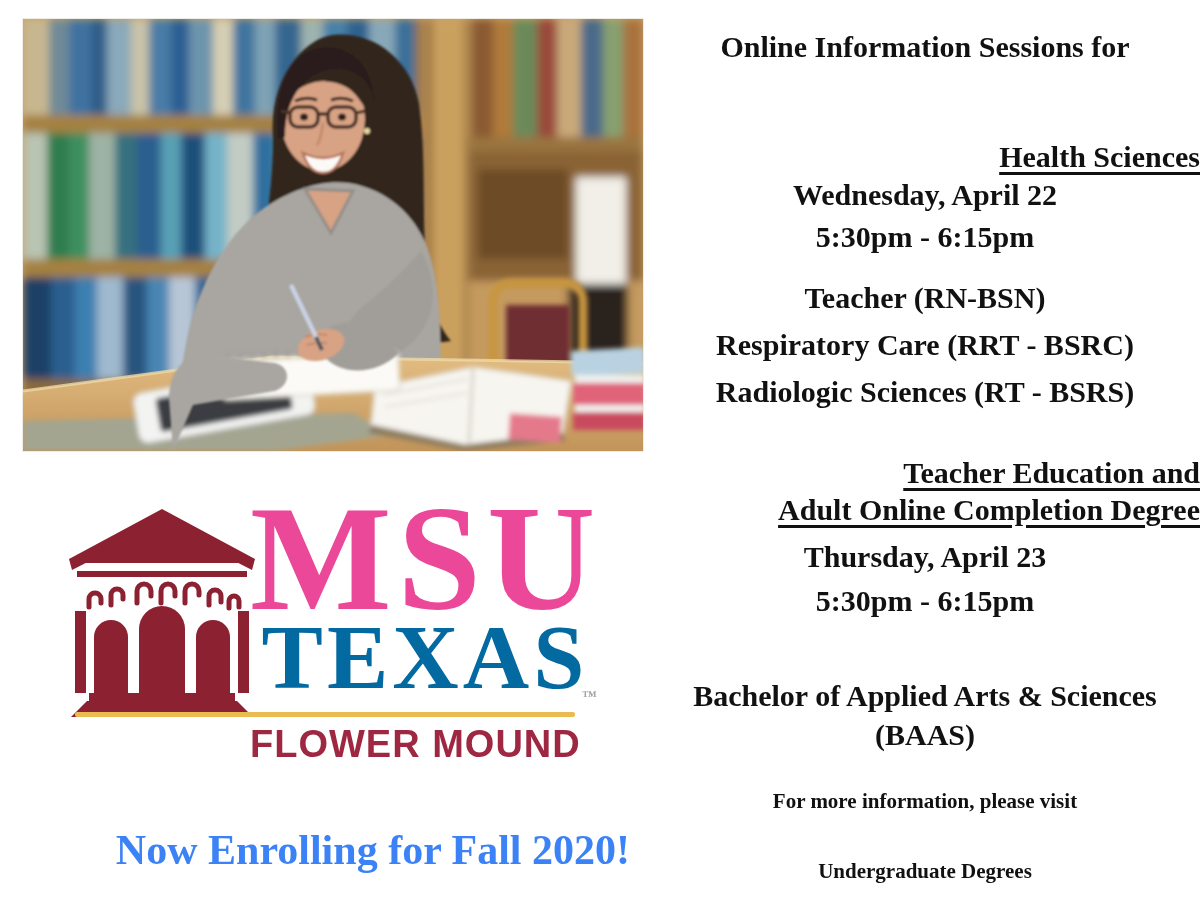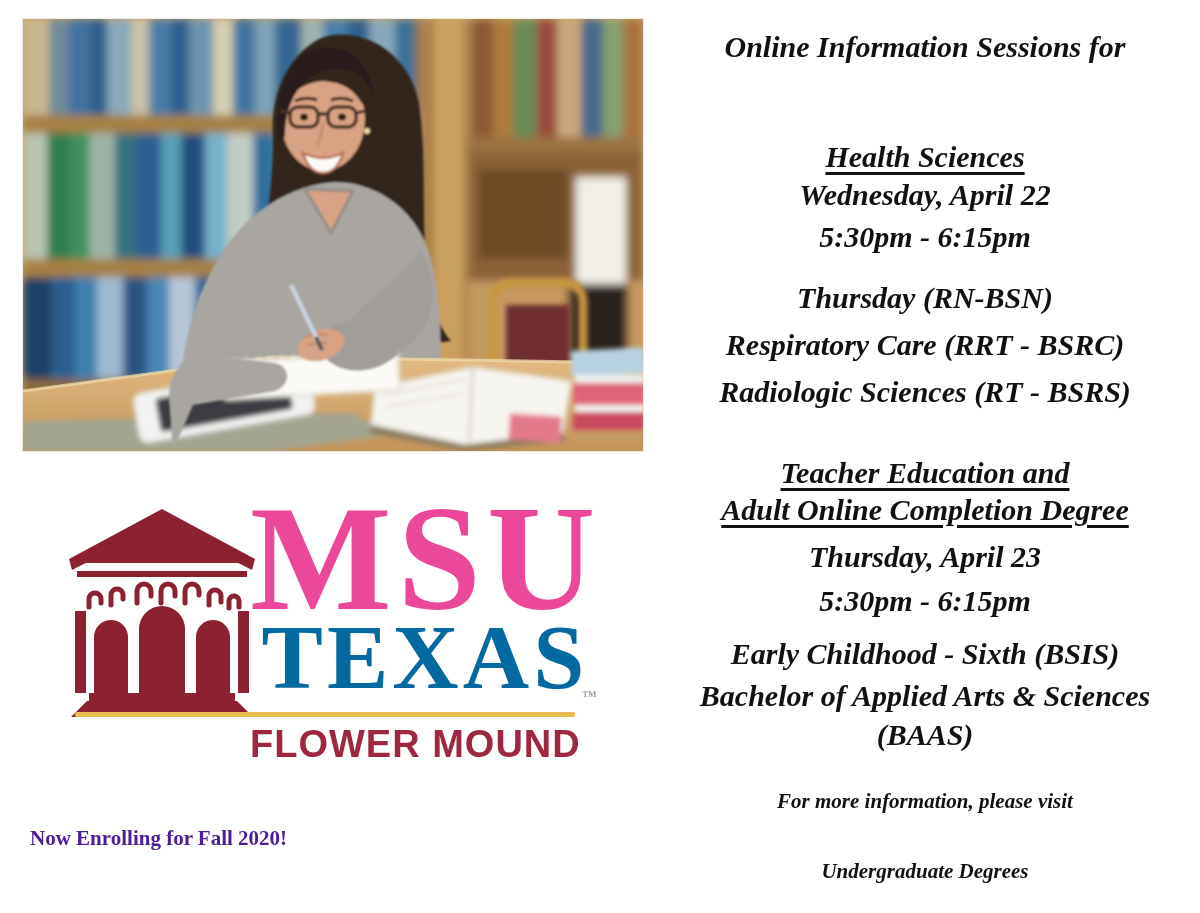--- a/index.html
+++ b/index.html
@@ -28,31 +28,31 @@
     color:#0369a1; white-space:nowrap;
   }
   .logo-tm { position:absolute; left:522px; top:193px; font-size:15px; font-weight:bold; color:#a0a2a4; }
   .logo-rule { position:absolute; left:15px; top:217px; width:500px; height:5px; background:#e9bb50; border-radius:2px; }
   .logo-campus {
     position:absolute; left:190px; top:228px; width:350px; 
     font-family:"Liberation Sans", sans-serif; font-weight:bold; font-size:38px;
     letter-spacing:1px; color:#9e2841; white-space:nowrap;
   }
   .enrolling {
-    position:absolute; left:30px; top:826px; width:600px; text-align:left;
-    font-weight:bold; font-size:21px; color:#4c1d95;
+    position:absolute; left:30px; top:826px; width:600px; text-align:right;
+    font-weight:bold; font-size:42px; color:#3b82f6;
   }
 
   
-  .right-col { position:absolute; left:650px; top:0; width:550px; height:913px;font-style:italic; }
+  .right-col { position:absolute; left:650px; top:0; width:550px; height:913px; }
   .rline {
     position:absolute; left:0; width:100%; text-align:center;
     font-weight:bold; font-size:30px; line-height:1.25; color:#111; white-space:nowrap;
   }
-  .rline.u { text-decoration:underline; text-decoration-thickness:2.5px; text-underline-offset:5px; }
+  .rline.u { text-decoration:underline; text-decoration-thickness:2.5px; text-underline-offset:5px;text-align:right; }
   .rline.wrap { left:25px; width:500px; white-space:normal; line-height:1.3; }
   .rline.small { font-size:21px; }
 </style>
 </head>
 <body>
 
 <div id="flyer">
 
   <div class="photo" role="img" aria-label="Smiling woman with glasses writing in a notebook at a library desk with a tablet and books">
     <svg viewBox="0 0 620 432" preserveAspectRatio="none">
@@ -278,29 +278,28 @@
 
   <div class="enrolling">Now Enrolling for Fall 2020!</div>
 
   <div class="right-col">
     <div class="rline" style="top:28px">Online Information Sessions for</div>
 
     <div class="rline u" style="top:138px">Health Sciences</div>
     <div class="rline" style="top:176px">Wednesday, April 22</div>
     <div class="rline" style="top:218px">5:30pm - 6:15pm</div>
 
-    <div class="rline" style="top:279px">Thursday (RN-BSN)</div>
+    <div class="rline" style="top:279px">Teacher (RN-BSN)</div>
     <div class="rline" style="top:326px">Respiratory Care (RRT - BSRC)</div>
     <div class="rline" style="top:373px">Radiologic Sciences (RT - BSRS)</div>
 
     <div class="rline u" style="top:454px">Teacher Education and</div>
     <div class="rline u" style="top:491px">Adult Online Completion Degree</div>
     <div class="rline" style="top:538px">Thursday, April 23</div>
     <div class="rline" style="top:582px">5:30pm - 6:15pm</div>
 
-    <div class="rline" style="top:635px">Early Childhood - Sixth (BSIS)</div>
     <div class="rline small" style="top:788px">For more information, please visit</div>
 
     <div class="rline wrap" style="top:676px">Bachelor of Applied Arts &amp; Sciences (BAAS)</div>
     <div class="rline small" style="top:858px">Undergraduate Degrees</div>
   </div>
 
 </div>
 
 </body></html>

